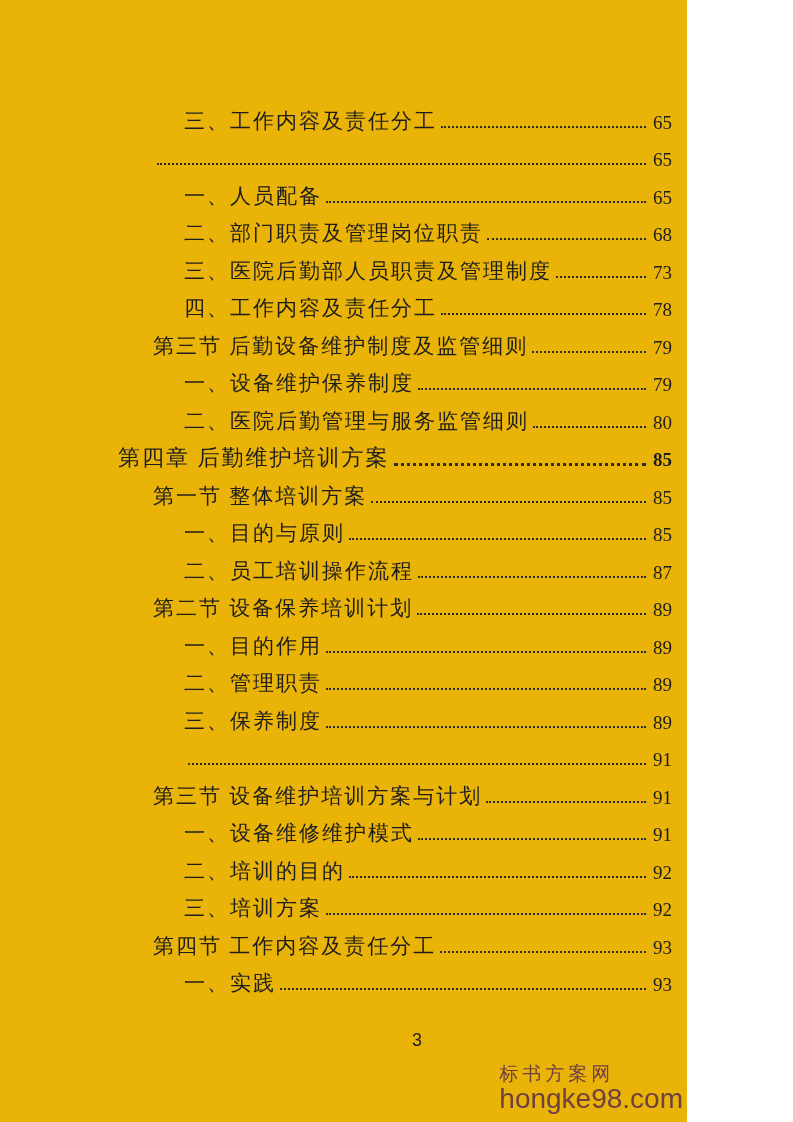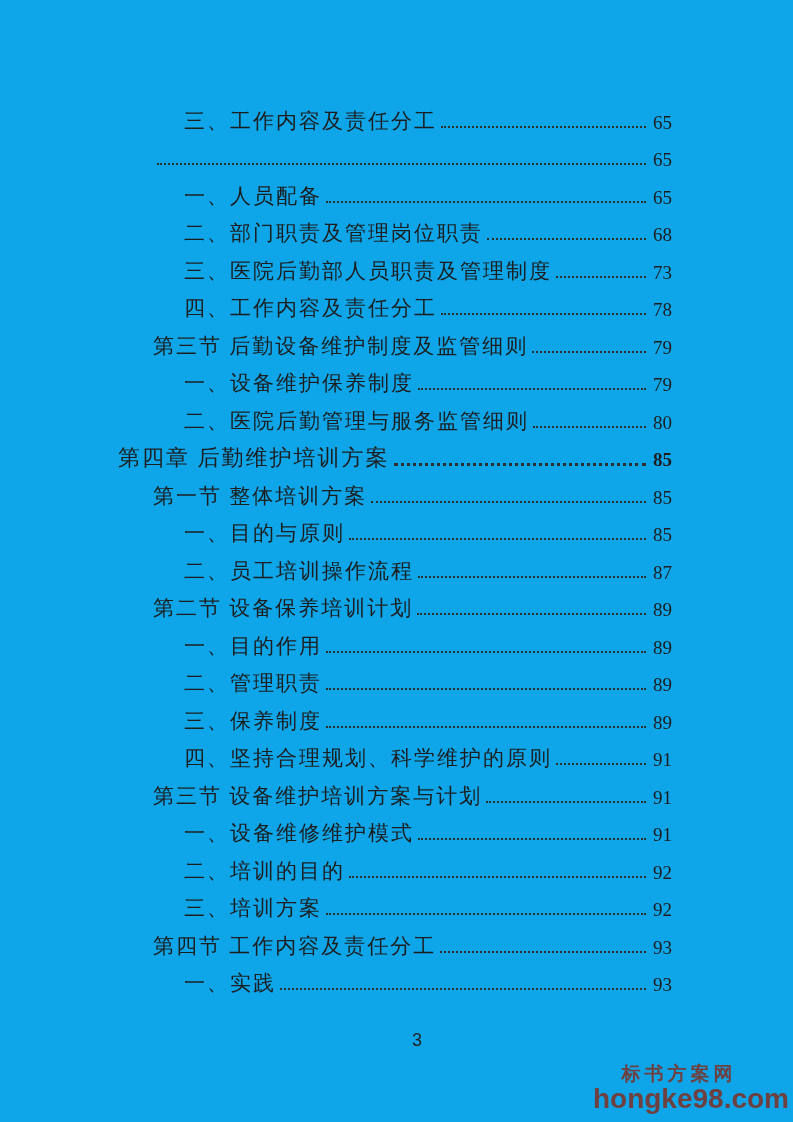--- a/index.html
+++ b/index.html
@@ -2,23 +2,23 @@
 <html><head>
 <meta charset="utf-8">
 <style>
   html, body {
     margin: 0;
     padding: 0;
     background: #ffffff;
   }
   .page {
     position: relative;
-    width: 793px;
+    width: 687px;
     height: 1122px;
-    background: #0ea5e9;
+    background: #eab308;
     overflow: hidden;
     font-family: "Liberation Serif", serif;
   }
   .toc {
     position: absolute;
     left: 118px;
     top: 99px;
     width: 554px;
   }
   .toc-row {
@@ -65,22 +65,22 @@
     width: 750px;
     text-align: center;
     font-family: "Liberation Sans", sans-serif;
     font-size: 18px;
     color: #222222;
   }
   .watermark {
     position: absolute;
     top: 1064px;
     right: 4px;
-    text-align: center;
-    font-weight: bold;
+    text-align: left;
+    font-weight: normal;
     line-height: 1.05;
   }
   .watermark .wm-name {
     font-family: "Liberation Sans", sans-serif;
     font-size: 19px;
     letter-spacing: 4px;
     padding-right: 24px;
   }
   .watermark .wm-url {
     font-family: "Liberation Sans", sans-serif;
@@ -172,21 +172,20 @@
         <span class="label">二、管理职责</span>
         <span class="leader"></span>
         <span class="pagenum">89</span>
       </div>
       <div class="toc-row level-2">
         <span class="label">三、保养制度</span>
         <span class="leader"></span>
         <span class="pagenum">89</span>
       </div>
       <div class="toc-row level-2">
-        <span class="label">四、坚持合理规划、科学维护的原则</span>
         <span class="leader"></span>
         <span class="pagenum">91</span>
       </div>
       <div class="toc-row level-1">
         <span class="label">第三节 设备维护培训方案与计划</span>
         <span class="leader"></span>
         <span class="pagenum">91</span>
       </div>
       <div class="toc-row level-2">
         <span class="label">一、设备维修维护模式</span>

